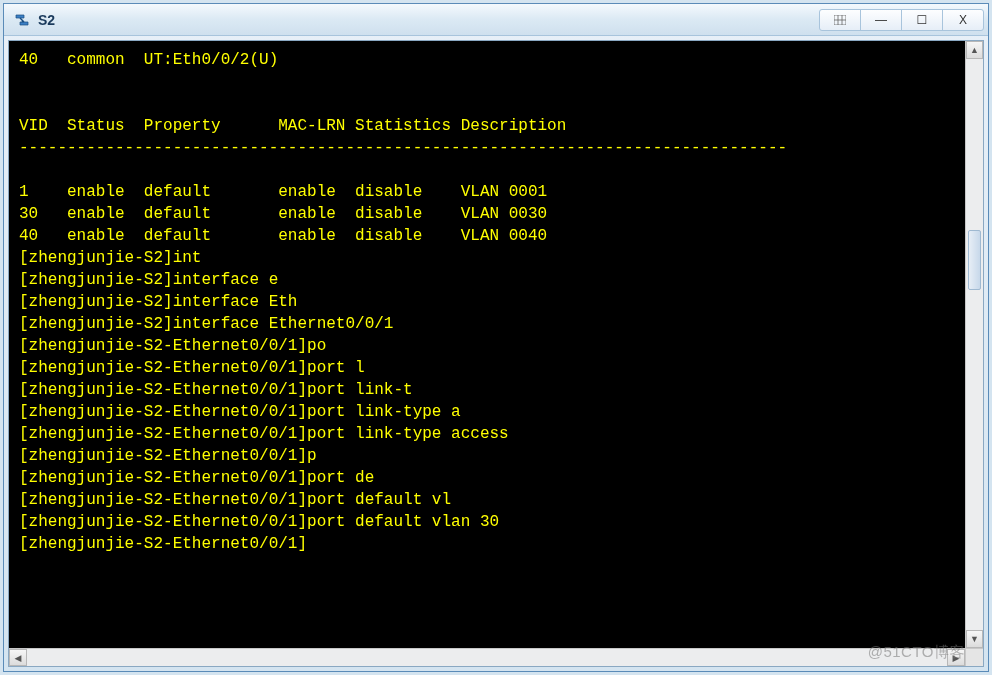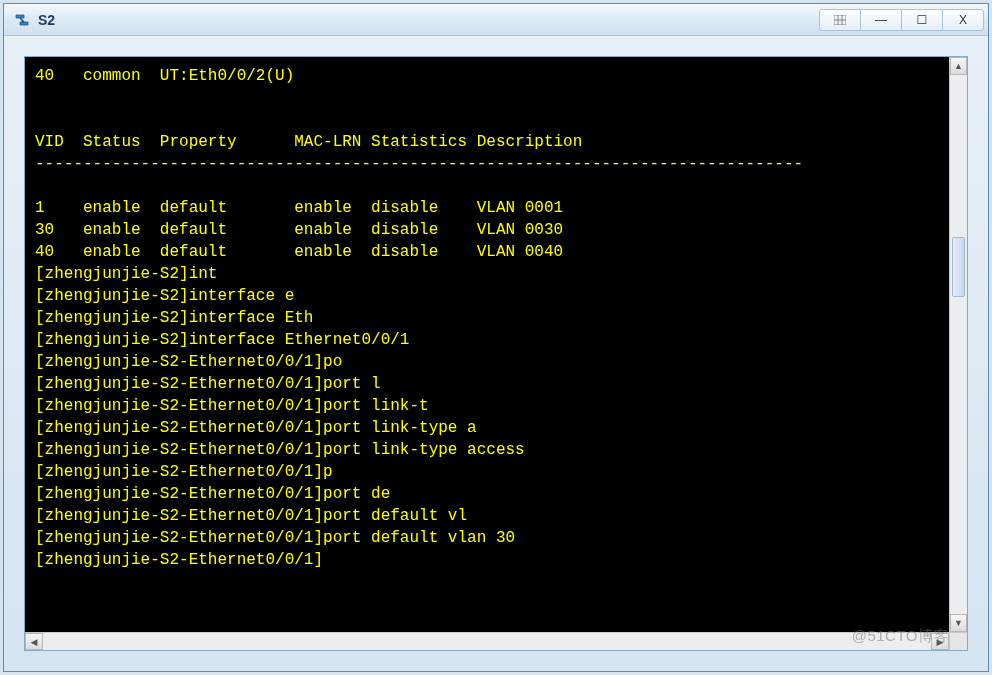--- a/index.html
+++ b/index.html
@@ -61,21 +61,21 @@
       font-size: 12px;
       color: #333;
       cursor: pointer;
       margin-left: -1px;
     }
     .win-btn:first-child { border-top-left-radius: 3px; border-bottom-left-radius: 3px;}
     .win-btn:last-child { border-top-right-radius: 3px; border-bottom-right-radius: 3px;}
     .win-btn.grid-btn svg { width: 12px; height: 10px; }
     .content-area {
       flex: 1;
-      margin: 20px;
+      margin: 4px;
       border: 1px solid #8aa8c2;
       background: #fff;
       display: flex;
       flex-direction: column;
       position: relative;
       overflow: hidden;
     }
     .terminal {
       flex: 1;
       background: #000;

